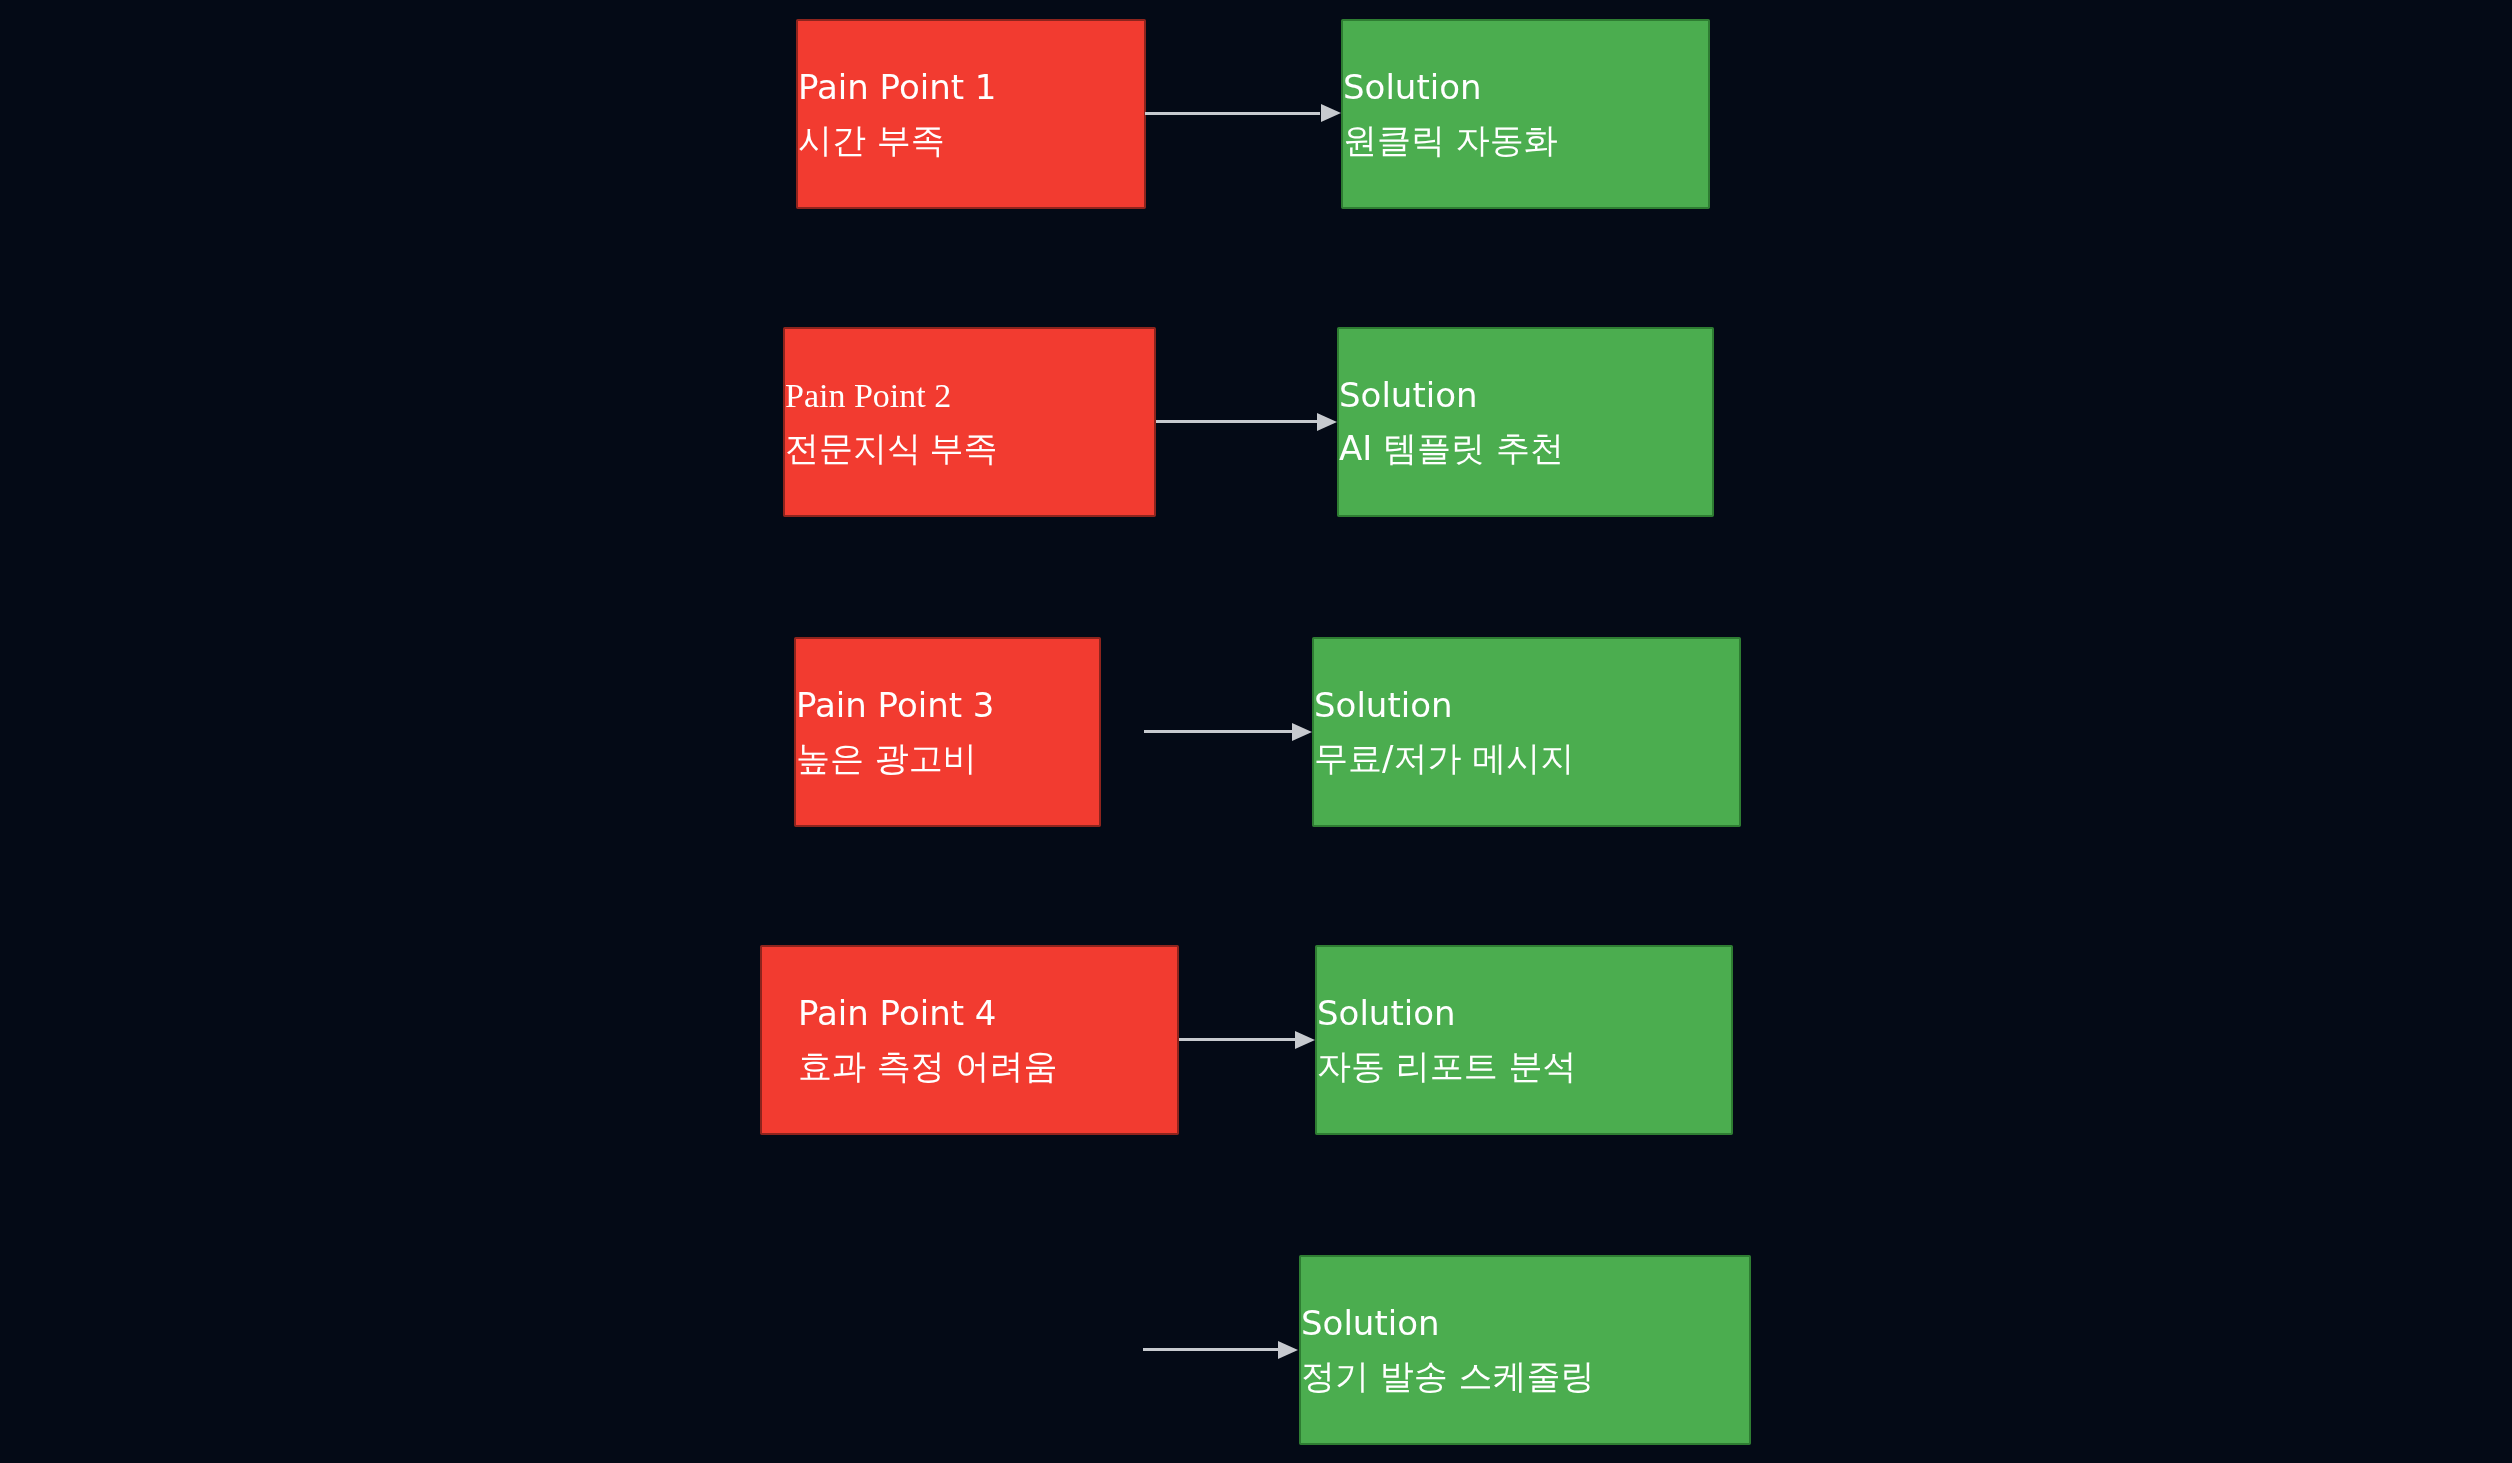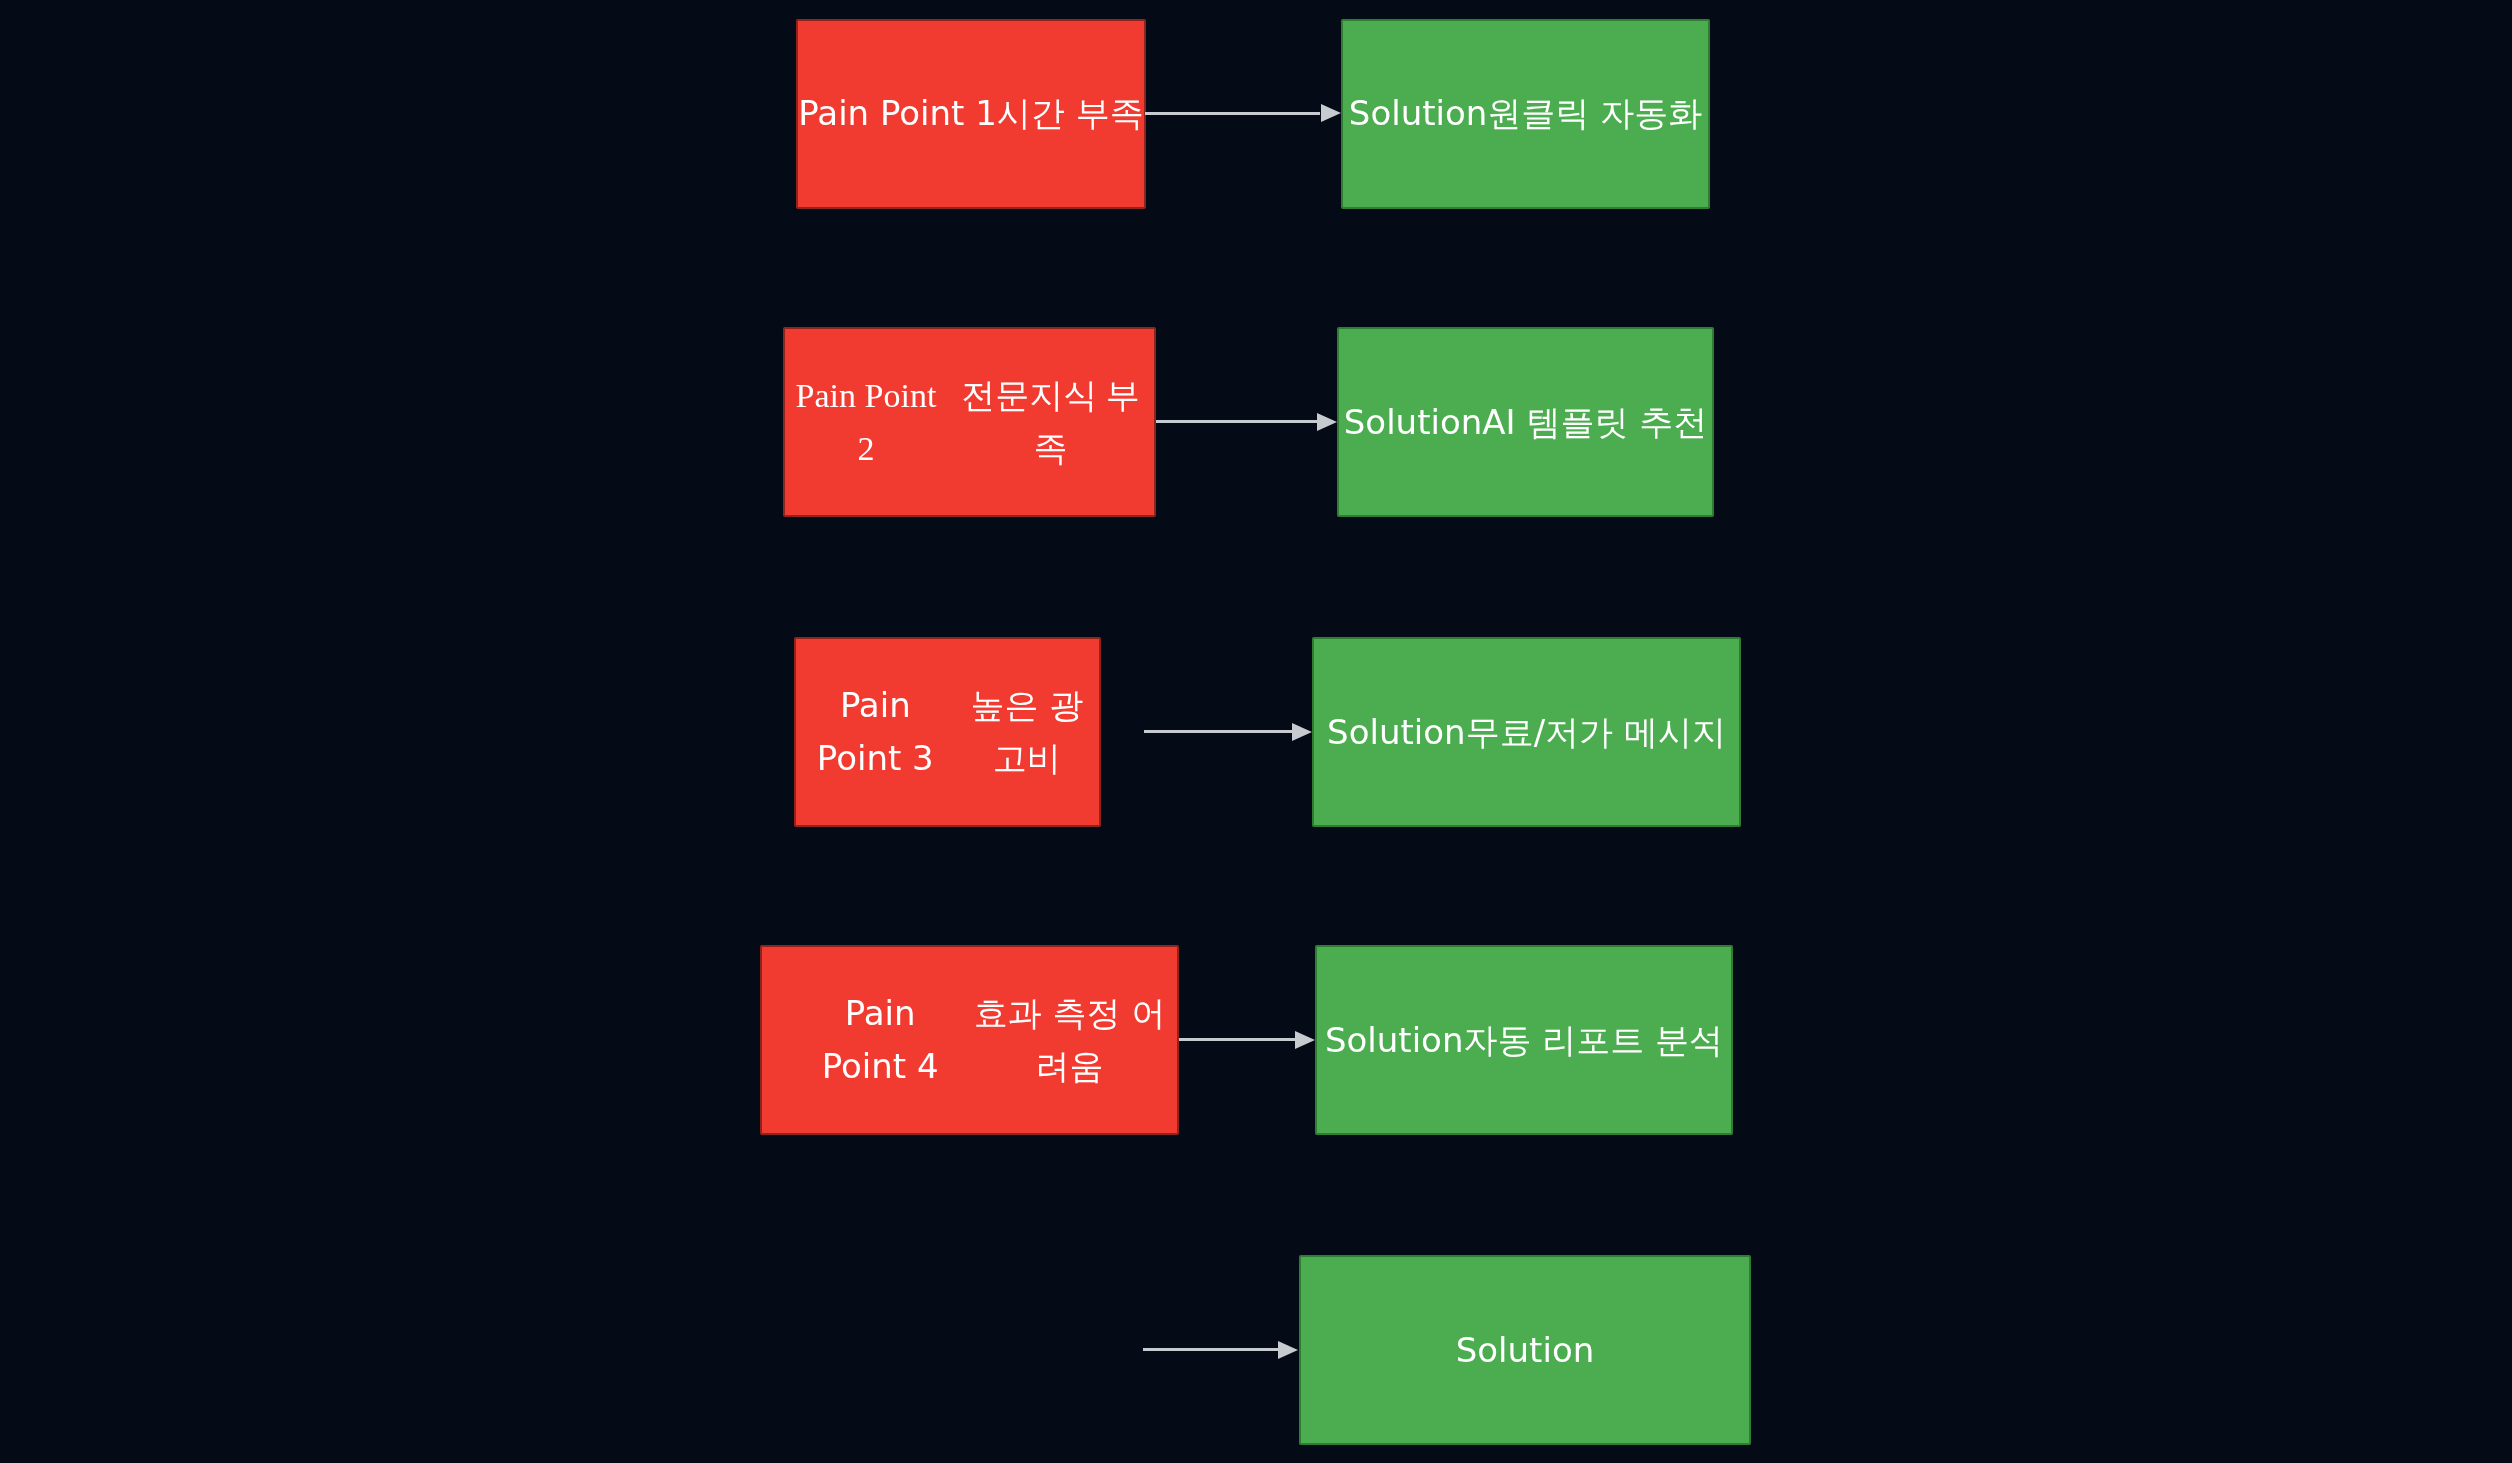--- a/index.html
+++ b/index.html
@@ -21,22 +21,22 @@
   }
   #diagram {
     position: relative;
     width: 2512px;
     height: 1464px;
   }
   .node {
     position: absolute;
     height: 190px;
     display: flex;
-    flex-direction: row;
-    align-items: center;
+    flex-direction: column;
+    align-items: flex-start;
     justify-content: center;
     text-align: center;
     color: var(--text);
     font-size: 34px;
     line-height: 53px;
     border-radius: 1.8px;
   }
   .node.pain {
     background: var(--pain-fill);
     border: 2.8px solid var(--pain-border);
@@ -105,16 +105,17 @@
   <div class="arrow-head" style="left:1295px; top:1031px;"></div>
   <div class="node solution" style="left:1315px; top:945px; width:418px;">
     <div>Solution</div>
     <div>자동 리포트 분석</div>
   </div>
 
   <div class="arrow-line" style="left:1143px; top:1348px; width:136px;"></div>
   <div class="arrow-head" style="left:1278px; top:1341px;"></div>
   <div class="node solution" style="left:1299px; top:1255px; width:452px;">
     <div>Solution</div>
+    <div>정기 발송 스케줄링</div>
   </div>
 
 </div>
 
 
 </body></html>

